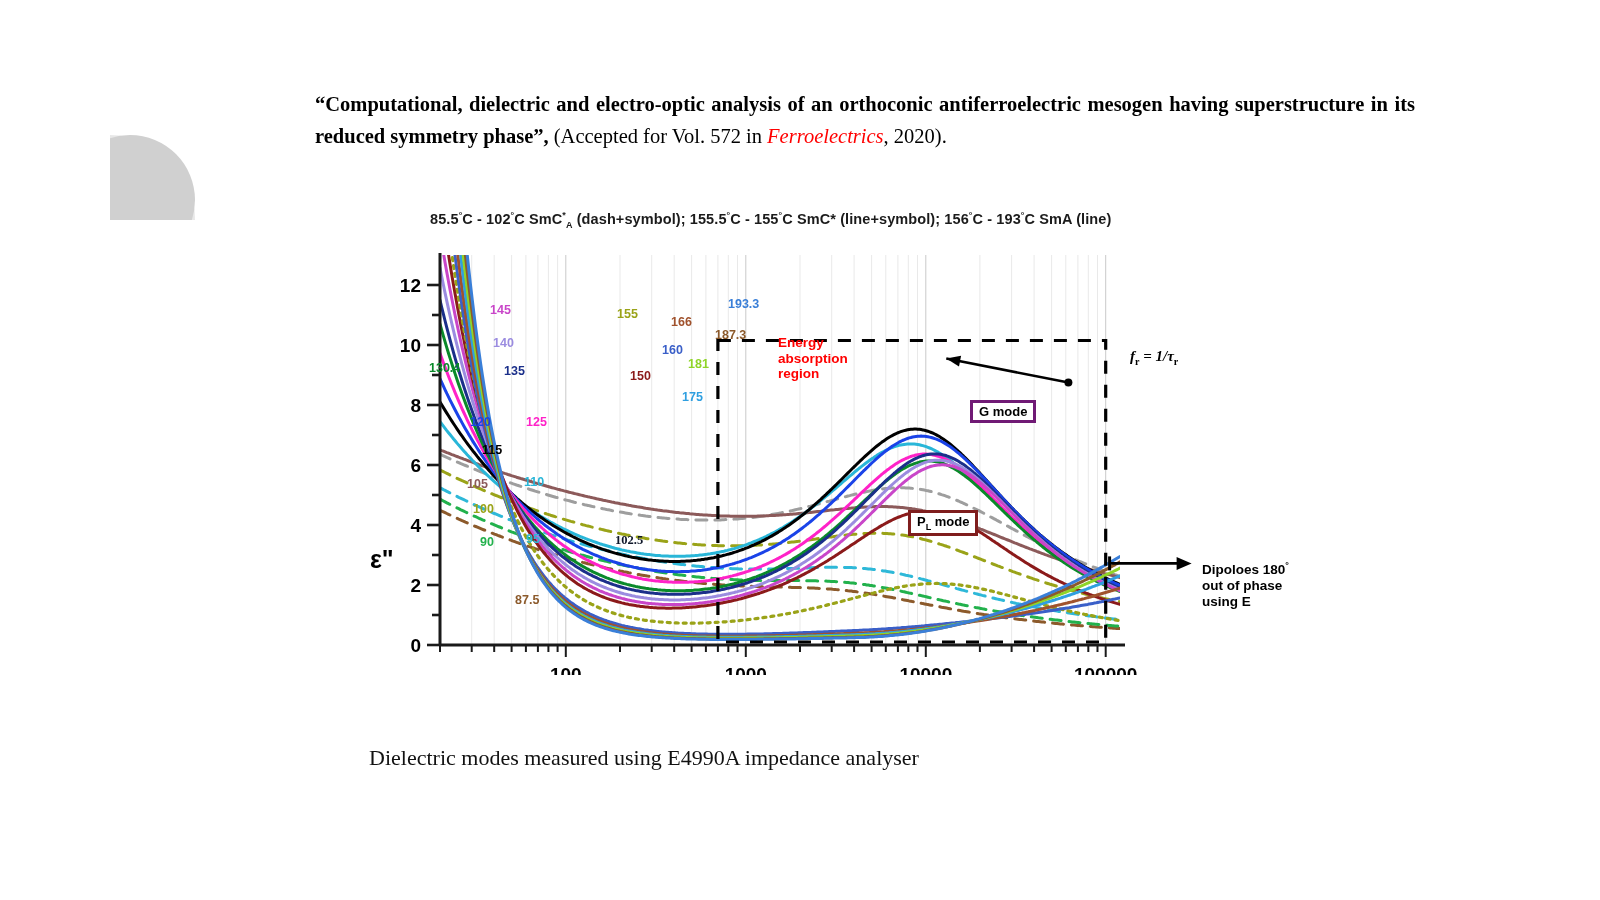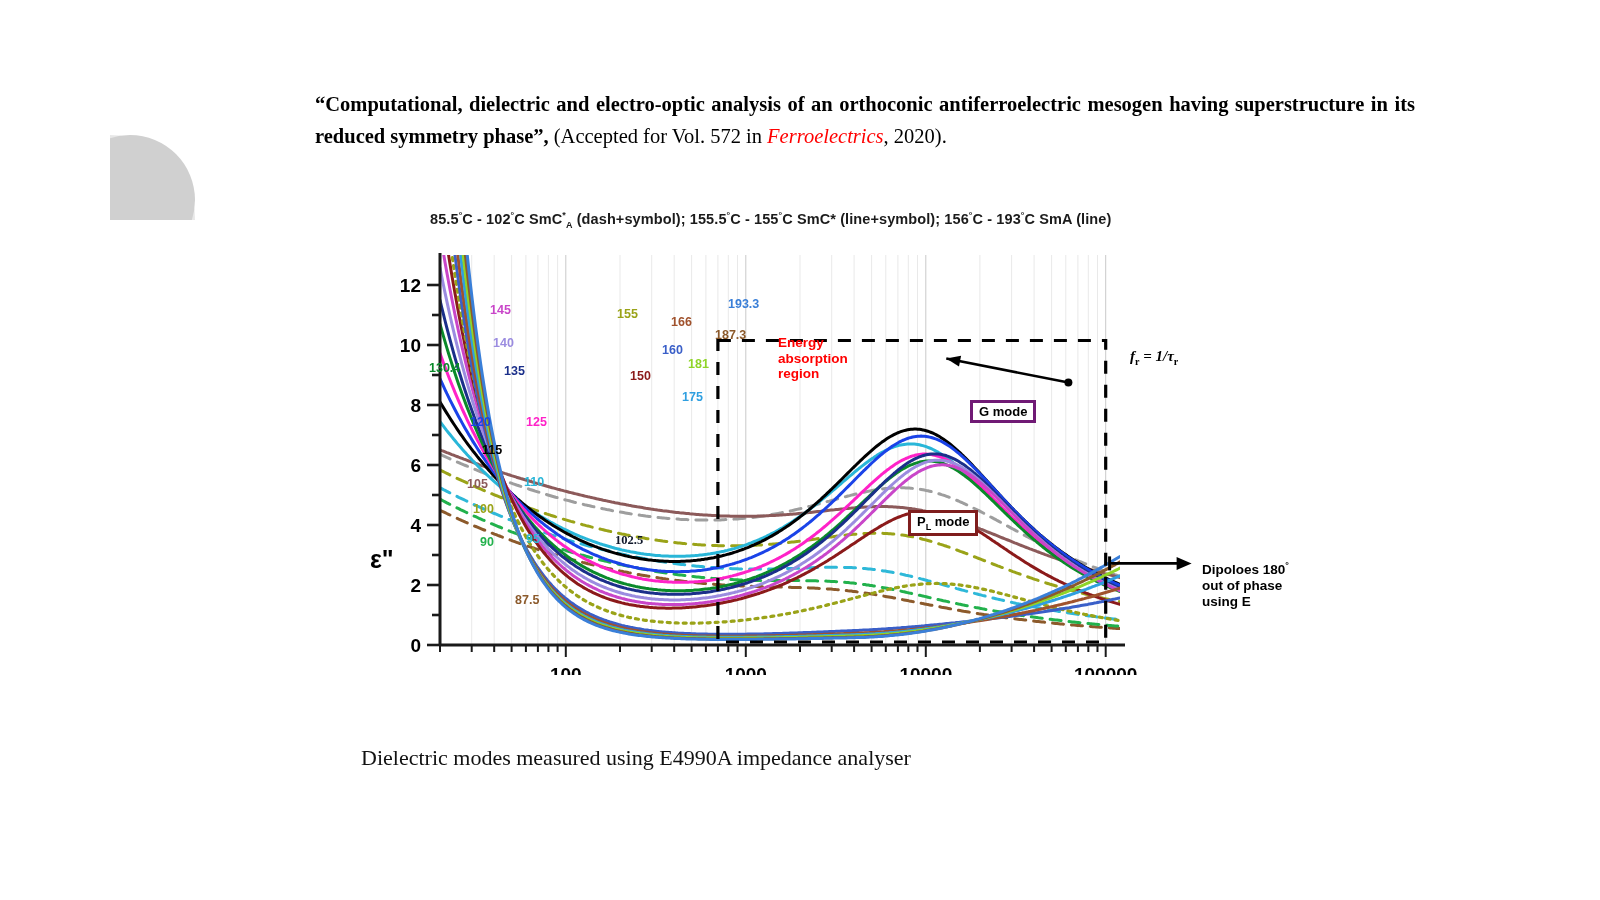--- a/index.html
+++ b/index.html
@@ -76,21 +76,21 @@
 
   
   .tlab{
     position:absolute;font-family:"Liberation Sans",sans-serif;
     font-weight:bold;font-size:12.5px;white-space:nowrap;
   }
 
   
   #caption{
     position:absolute;left:0;top:745px;width:1272px;text-align:center;
-    font-family:"Liberation Serif",serif;font-size:22px;color:#111;
+    font-family:"Liberation Serif",serif;font-size:22px;color:#111;padding-left:8px;
   }
 </style>
 </head>
 <body>
 
 <div id="watermark">
   <div class="w1"></div>
   <div class="w2"></div>
 </div>
 

